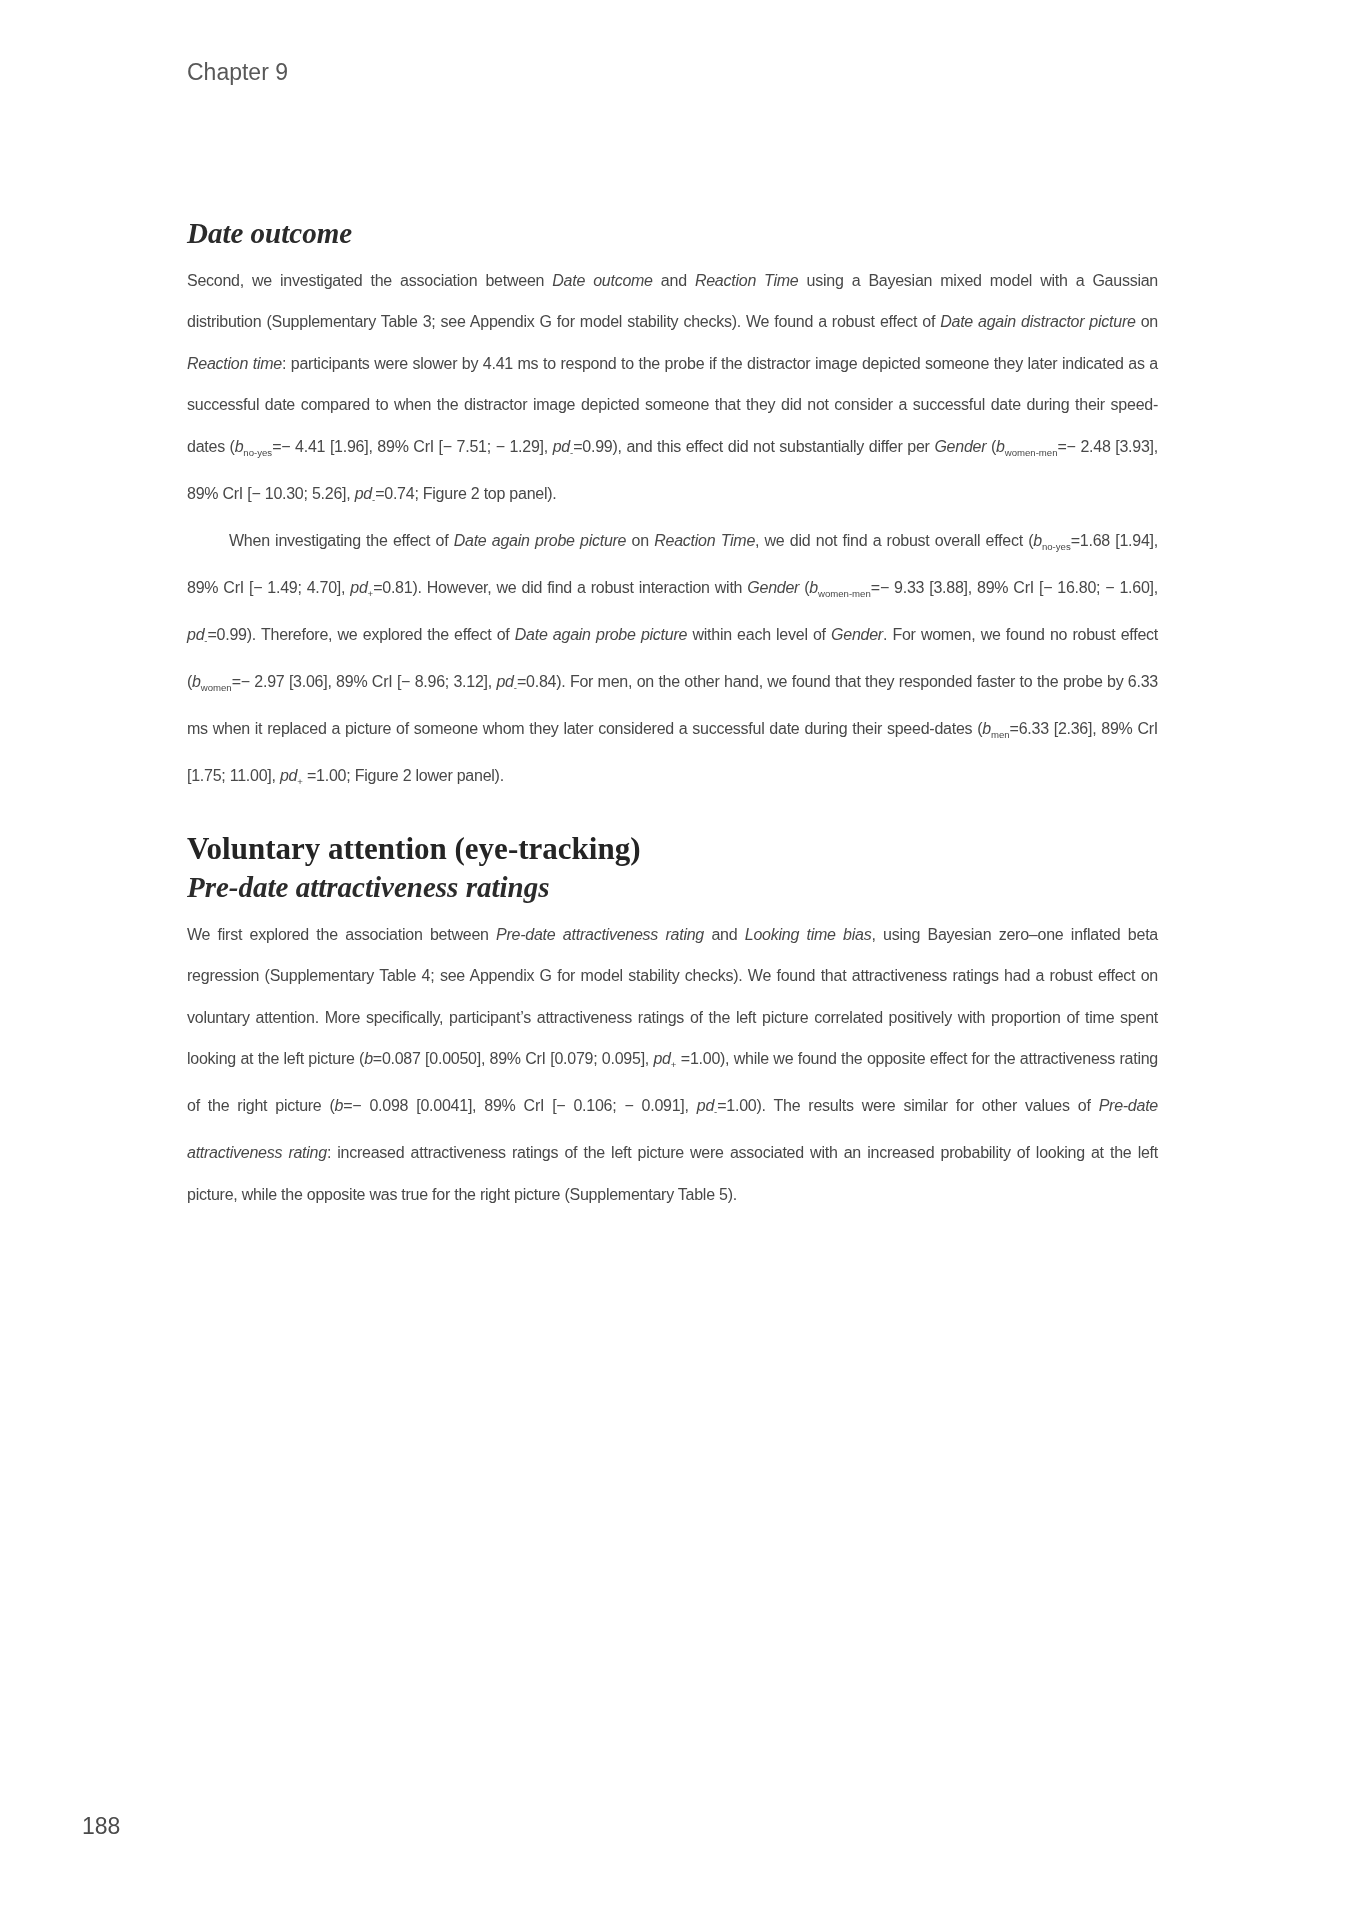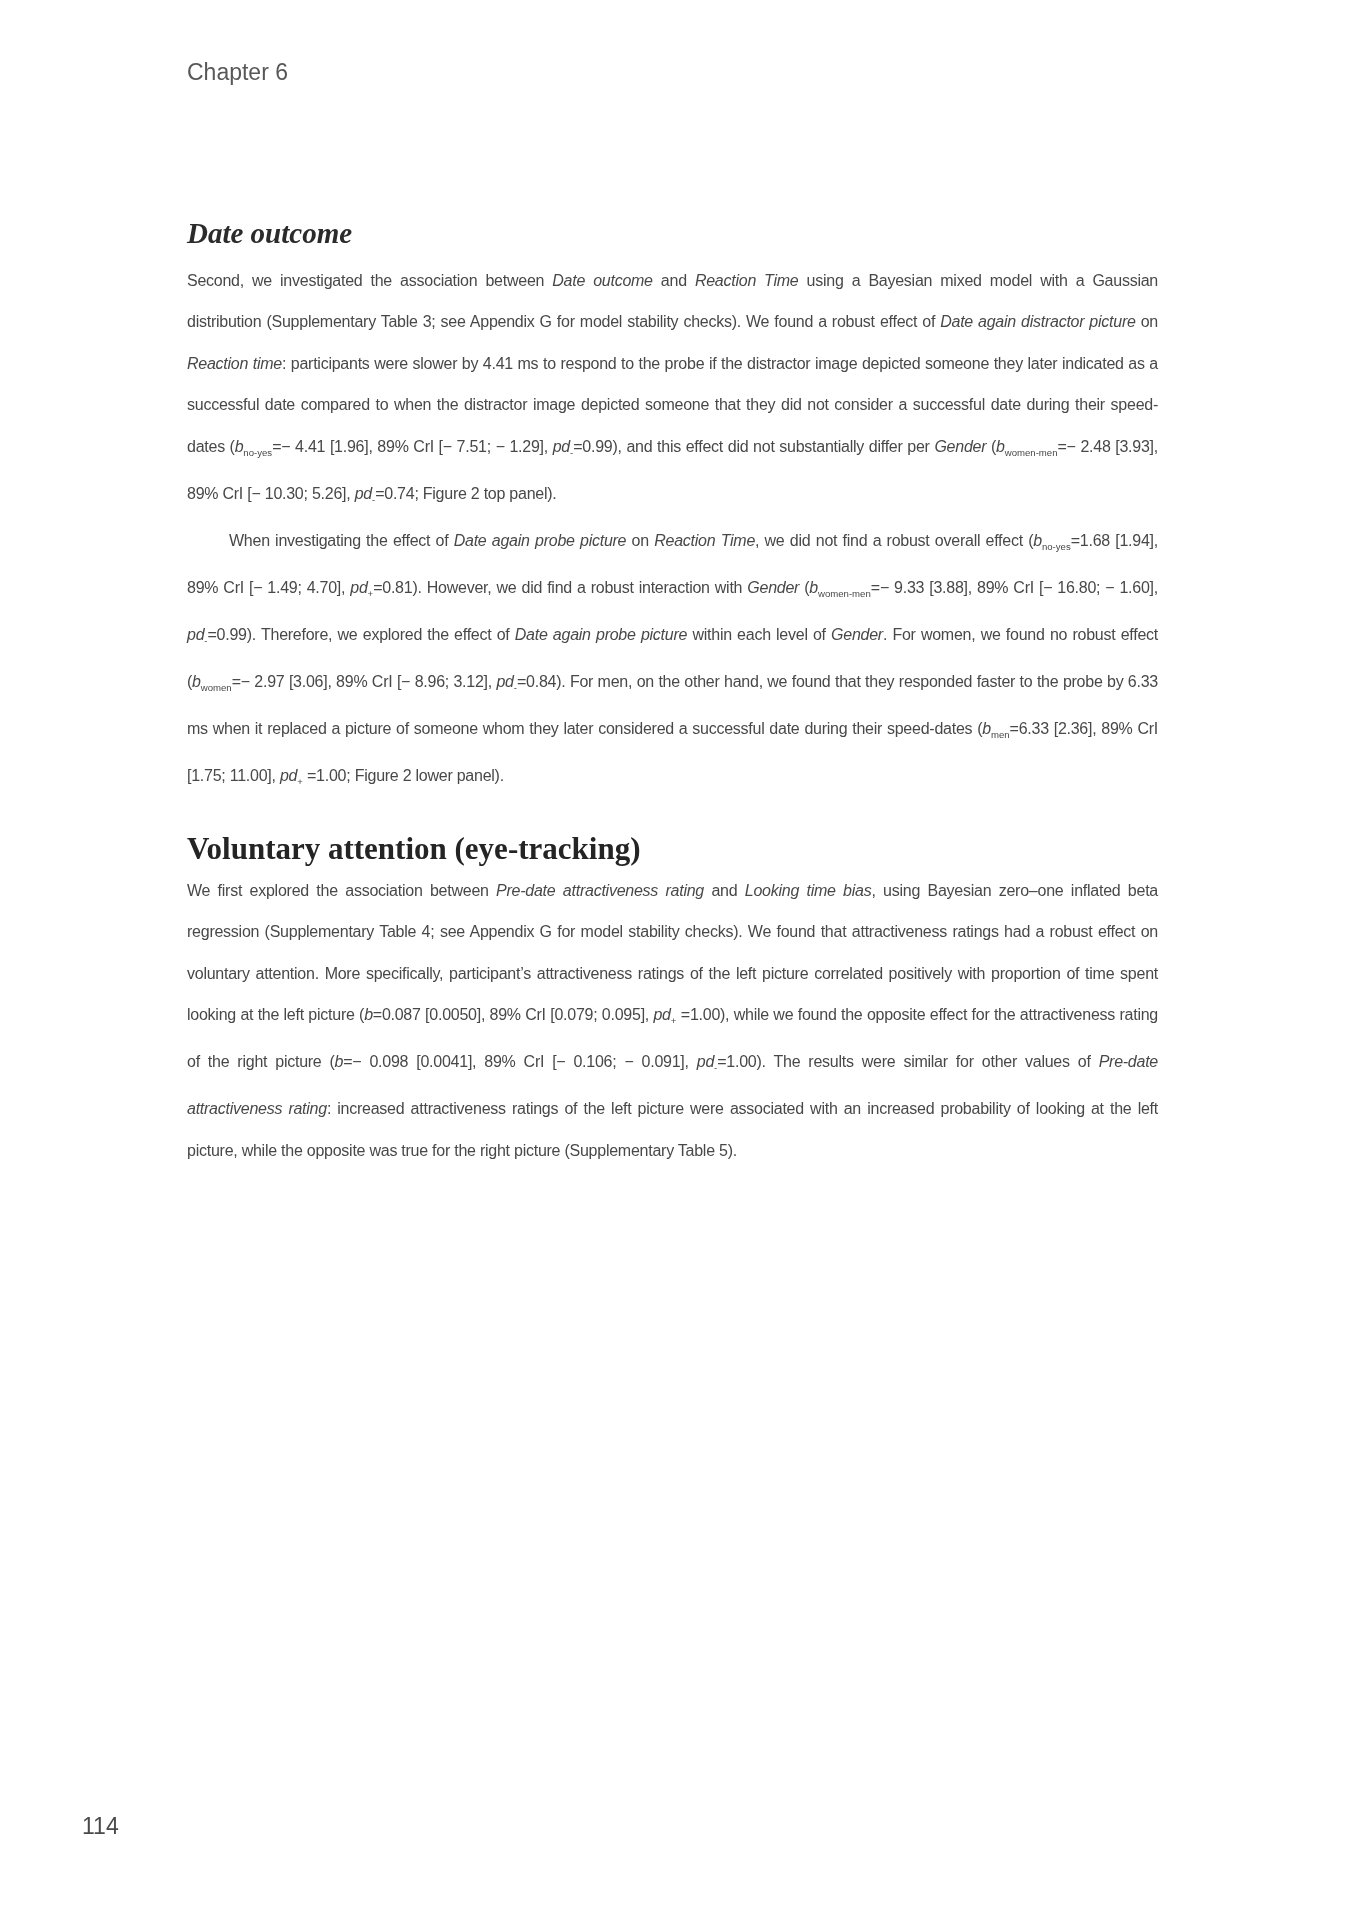--- a/index.html
+++ b/index.html
@@ -77,32 +77,33 @@
     font-size: 23px;
     line-height: 28px;
     color: #4a4a4a;
   }
 </style>
 </head>
 <body>
 
 <div class="page">
 
-  <div class="running-header">Chapter 6</div>
+  <div class="running-header">Chapter 9</div>
 
   <div class="content">
 
     <h2 class="h-italic-serif">Date outcome</h2>
 
     <p class="body-para"><span class="seg-n">Second, we investigated the association between </span><span class="seg-i">Date outcome</span><span class="seg-n"> and </span><span class="seg-i">Reaction Time</span><span class="seg-n"> using a Bayesian mixed model with a Gaussian distribution (Supplementary Table 3; see Appendix G for model stability checks). We found a robust effect of </span><span class="seg-i">Date again distractor picture</span><span class="seg-n"> on </span><span class="seg-i">Reaction time</span><span class="seg-n">: participants were slower by 4.41 ms to respond to the probe if the distractor image depicted someone they later indicated as a successful date compared to when the distractor image depicted someone that they did not consider a successful date during their speed-dates (</span><span class="seg-i">b</span><span class="seg-sub">no-yes</span><span class="seg-n">=− 4.41 [1.96], 89% CrI [− 7.51; − 1.29], </span><span class="seg-i">pd</span><span class="seg-sub">-</span><span class="seg-n">=0.99), and this effect did not substantially differ per </span><span class="seg-i">Gender</span><span class="seg-n"> (</span><span class="seg-i">b</span><span class="seg-sub">women-men</span><span class="seg-n">=− 2.48 [3.93], 89% CrI [− 10.30; 5.26], </span><span class="seg-i">pd</span><span class="seg-sub">-</span><span class="seg-n">=0.74; Figure 2 top panel).</span></p>
 
     <p class="body-para indent-first"><span class="seg-n">When investigating the effect of </span><span class="seg-i">Date again probe picture</span><span class="seg-n"> on </span><span class="seg-i">Reaction Time</span><span class="seg-n">, we did not find a robust overall effect (</span><span class="seg-i">b</span><span class="seg-sub">no-yes</span><span class="seg-n">=1.68 [1.94], 89% CrI [− 1.49; 4.70], </span><span class="seg-i">pd</span><span class="seg-sub">+</span><span class="seg-n">=0.81). However, we did find a robust interaction with </span><span class="seg-i">Gender</span><span class="seg-n"> (</span><span class="seg-i">b</span><span class="seg-sub">women-men</span><span class="seg-n">=− 9.33 [3.88], 89% CrI [− 16.80; − 1.60], </span><span class="seg-i">pd</span><span class="seg-sub">-</span><span class="seg-n">=0.99). Therefore, we explored the effect of </span><span class="seg-i">Date again probe picture</span><span class="seg-n"> within each level of </span><span class="seg-i">Gender</span><span class="seg-n">. For women, we found no robust effect (</span><span class="seg-i">b</span><span class="seg-sub">women</span><span class="seg-n">=− 2.97 [3.06], 89% CrI [− 8.96; 3.12], </span><span class="seg-i">pd</span><span class="seg-sub">-</span><span class="seg-n">=0.84). For men, on the other hand, we found that they responded faster to the probe by 6.33 ms when it replaced a picture of someone whom they later considered a successful date during their speed-dates (</span><span class="seg-i">b</span><span class="seg-sub">men</span><span class="seg-n">=6.33 [2.36], 89% CrI [1.75; 11.00], </span><span class="seg-i">pd</span><span class="seg-sub">+</span><span class="seg-n"> =1.00; Figure 2 lower panel).</span></p>
 
     <h2 class="h-section-serif">Voluntary attention (eye-tracking)</h2>
 
+    <h3 class="h-italic-serif">Pre-date attractiveness ratings</h3>
 
     <p class="body-para"><span class="seg-n">We first explored the association between </span><span class="seg-i">Pre-date attractiveness rating</span><span class="seg-n"> and </span><span class="seg-i">Looking time bias</span><span class="seg-n">, using Bayesian zero–one inflated beta regression (Supplementary Table 4; see Appendix G for model stability checks). We found that attractiveness ratings had a robust effect on voluntary attention. More specifically, participant’s attractiveness ratings of the left picture correlated positively with proportion of time spent looking at the left picture (</span><span class="seg-i">b</span><span class="seg-n">=0.087 [0.0050], 89% CrI [0.079; 0.095], </span><span class="seg-i">pd</span><span class="seg-sub">+</span><span class="seg-n"> =1.00), while we found the opposite effect for the attractiveness rating of the right picture (</span><span class="seg-i">b</span><span class="seg-n">=− 0.098 [0.0041], 89% CrI [− 0.106; − 0.091], </span><span class="seg-i">pd</span><span class="seg-sub">-</span><span class="seg-n">=1.00). The results were similar for other values of </span><span class="seg-i">Pre-date attractiveness rating</span><span class="seg-n">: increased attractiveness ratings of the left picture were associated with an increased probability of looking at the left picture, while the opposite was true for the right picture (Supplementary Table 5).</span></p>
 
   </div>
 
-  <div class="page-number">114</div>
+  <div class="page-number">188</div>
 
 </div>
 
 </body></html>

